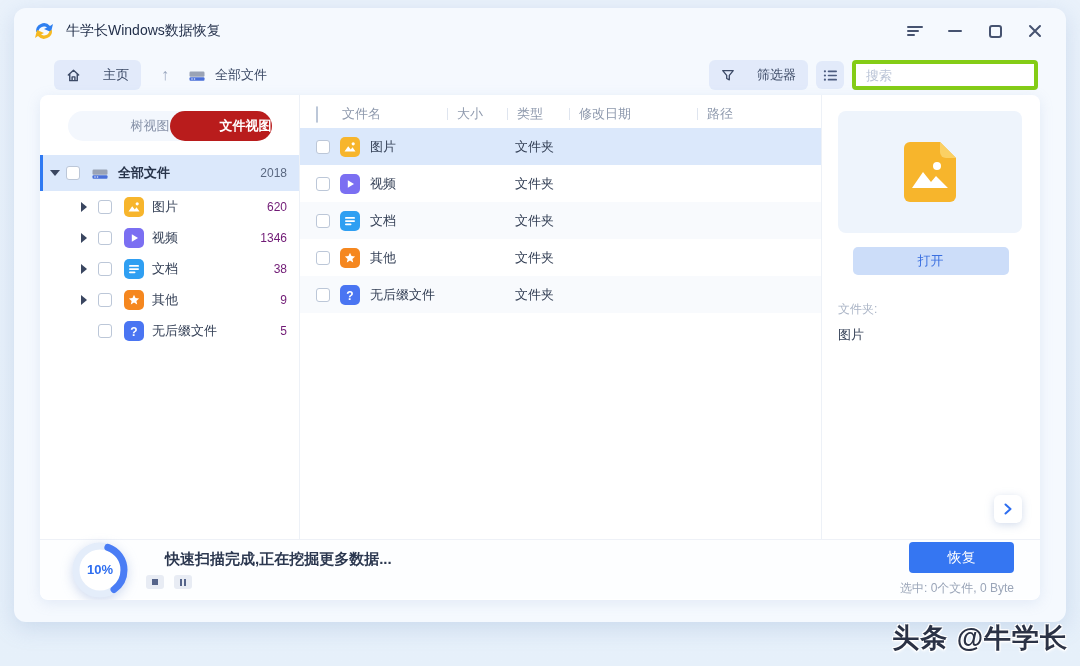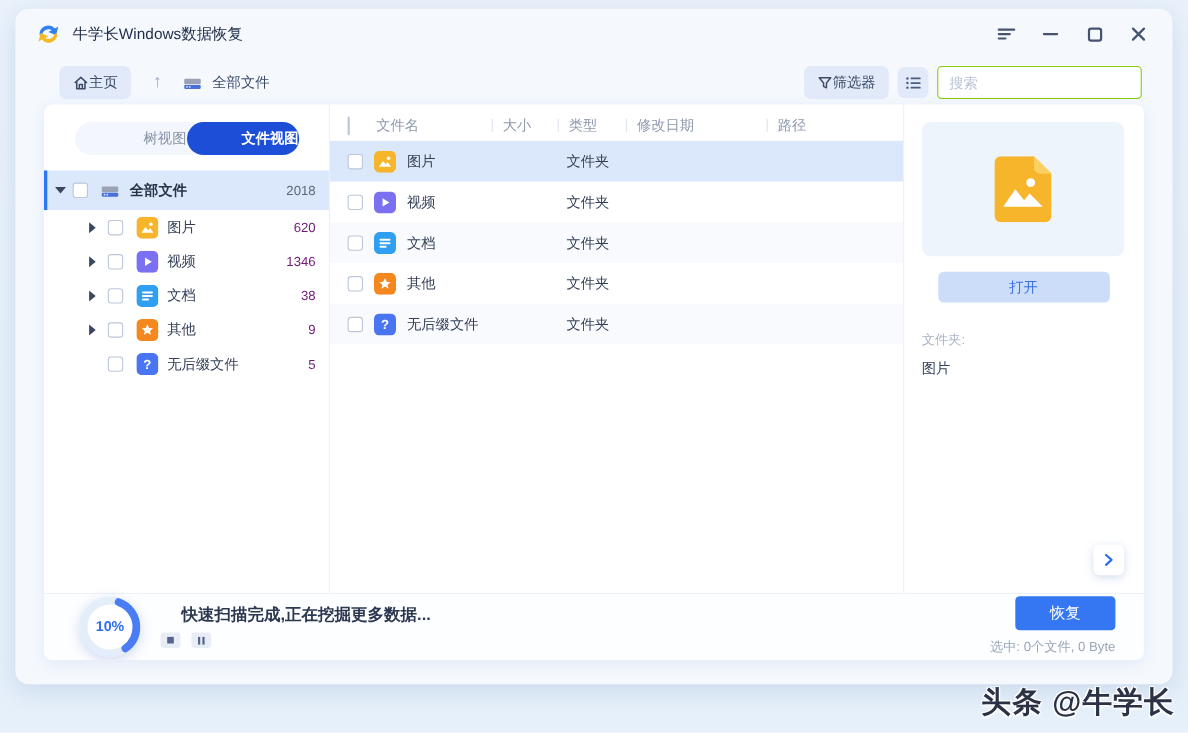--- a/index.html
+++ b/index.html
@@ -22,29 +22,29 @@
   .win-controls { margin-left:auto; display:flex; align-items:center; gap:22px; }
   .wc { width:18px; height:18px; display:flex; align-items:center; justify-content:center; cursor:pointer; }
   .menu-icon span { display:block; height:2px; background:#465370; border-radius:1px; margin:2px 0; }
   .menu-icon { display:block; }
   .menu-icon .l1{width:16px;} .menu-icon .l2{width:12px;} .menu-icon .l3{width:8px;}
   .min-icon { width:14px; height:2px; background:#465370; border-radius:1px; }
   .max-icon { width:13px; height:13px; border:2px solid #465370; border-radius:3px; }
   
   .toolbar { height:34px; margin:4px 28px 0 40px; display:flex; align-items:center; }
   .tool-btn {
-    display:flex; align-items:center; gap:0; background:#e2eafa; border-radius:6px;
+    display:flex; align-items:center; gap:22px; background:#e2eafa; border-radius:6px;
     height:30px; padding:0 12px; font-size:13px; color:#3c4a66; cursor:pointer;
   }
   .up-arrow { margin:0 18px 0 20px; color:#9aa7bf; font-size:16px; line-height:1; cursor:pointer; }
   .crumb { display:flex; align-items:center; gap:8px; font-size:13px; color:#3c4a66; }
   .toolbar .spacer { flex:1; }
   .list-btn { width:28px; height:28px; padding:0; justify-content:center; margin:0 8px; }
   .search-box {
-    width:186px; height:30px; background:#ffffff; border:1px solid #84cc16; border-radius:4px;
+    width:186px; height:30px; background:#ffffff; border:4px solid #84cc16; border-radius:4px;
     display:flex; align-items:center; padding:0 10px;
   }
   .search-box input { border:none; outline:none; flex:1; font-size:13px; color:#333f55;
     font-family:inherit; background:transparent; }
   .search-box input::placeholder { color:#b9c3d6; }
   
   .card {
     position:absolute; left:26px; top:87px; width:1000px; height:505px;
     background:#fff; border-radius:8px; box-shadow:0 3px 14px rgba(140,165,210,.18);
     display:flex; flex-direction:column; overflow:hidden;
@@ -53,21 +53,21 @@
   .sidebar { width:260px; border-right:1px solid #edf1f7; padding-top:14px; }
   .main-table { width:521px; }
   .right-panel { width:218px; border-left:1px solid #edf1f7; position:relative; padding:16px; }
   
   .view-tabs {
     margin:2px auto 14px auto; width:204px; height:30px; background:#f3f7fd; border-radius:15px;
     display:flex; align-items:center;
   }
   .view-tab { flex:1; text-align:right; font-size:13px; color:#8893a9; line-height:30px;
     cursor:pointer; border-radius:15px; }
-  .view-tab.active { background:#1d4ed8; color:#fff; font-weight:600; }
+  .view-tab.active { background:#b91c1c; color:#fff; font-weight:600; }
   .tree-item { position:relative; height:31px; display:flex; align-items:center; font-size:13px;
     color:#333f55; cursor:pointer; }
   .tree-item.root { height:36px; background:#dbe8fb; }
   .tree-item.root .sel-bar { position:absolute; left:0; top:0; width:3px; height:100%; background:#2e79f2; }
   .caret { width:0; height:0; position:absolute; }
   .caret.down { border-left:5px solid transparent; border-right:5px solid transparent;
     border-top:6px solid #3a4660; left:10px; }
   .caret.right { border-top:5px solid transparent; border-bottom:5px solid transparent;
     border-left:6px solid #3a4660; left:41px; }
   .checkbox { width:14px; height:14px; border:1.5px solid #bcc7d8; border-radius:3px;
@@ -120,21 +120,21 @@
   .status-texts { margin-left:18px; }
   .status-msg { font-size:15px; font-weight:700; color:#2c3850;margin-left:19px; }
   .status-detail { font-size:12.5px; color:#9aa5b8; margin-top:4px; }
   .scan-ctrls { display:flex; gap:10px; margin-top:6px; }
   .ctrl-btn { width:18px; height:14px; background:#e8ecf4; border-radius:3px; display:flex;
     align-items:center; justify-content:center; cursor:pointer; }
   .stop-glyph { width:6px; height:6px; background:#55648a; }
   .pause-glyph { display:flex; gap:2px; }
   .pause-glyph i { display:block; width:2px; height:7px; background:#55648a; }
   .status-right { margin-left:auto; display:flex; flex-direction:column; align-items:flex-end; }
-  .recover-btn { width:91px; height:31px; background:#3576f2; color:#fff; font-size:14px;
+  .recover-btn { width:105px; height:31px; background:#3576f2; color:#fff; font-size:14px;
     border:none; border-radius:4px; cursor:pointer; font-family:inherit; }
   .selected-info { font-size:12px; color:#9aa5b8; margin-top:7px; }
   
   .watermark { position:absolute; right:12px; bottom:10px; font-size:27px; font-weight:700;
     color:#2b3245; letter-spacing:1px;
     text-shadow:-1px -1px 0 #fff,1px -1px 0 #fff,-1px 1px 0 #fff,1px 1px 0 #fff,0 2px 3px rgba(255,255,255,.9); }
 </style>
 </head>
 <body>
 

